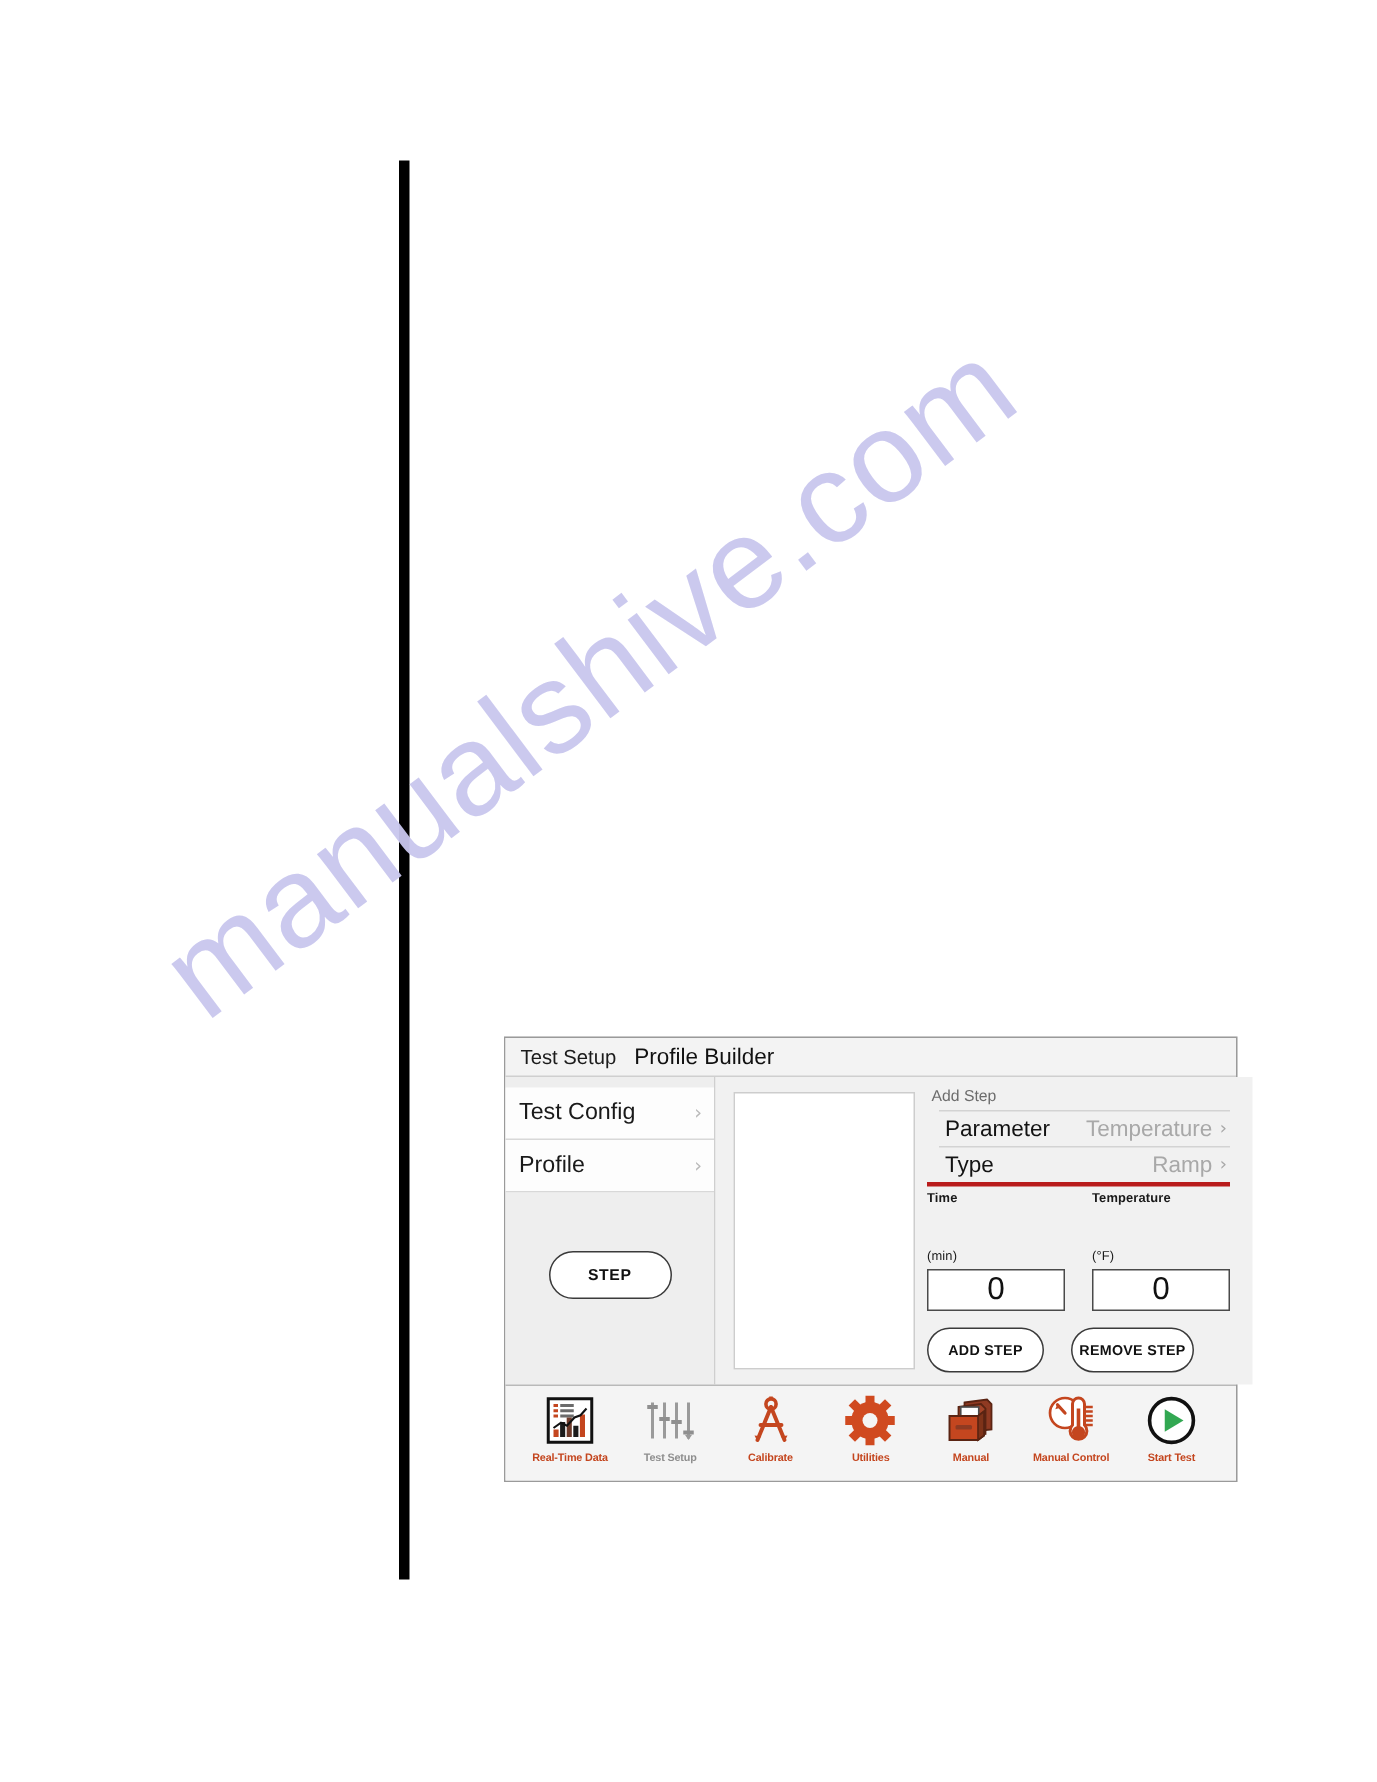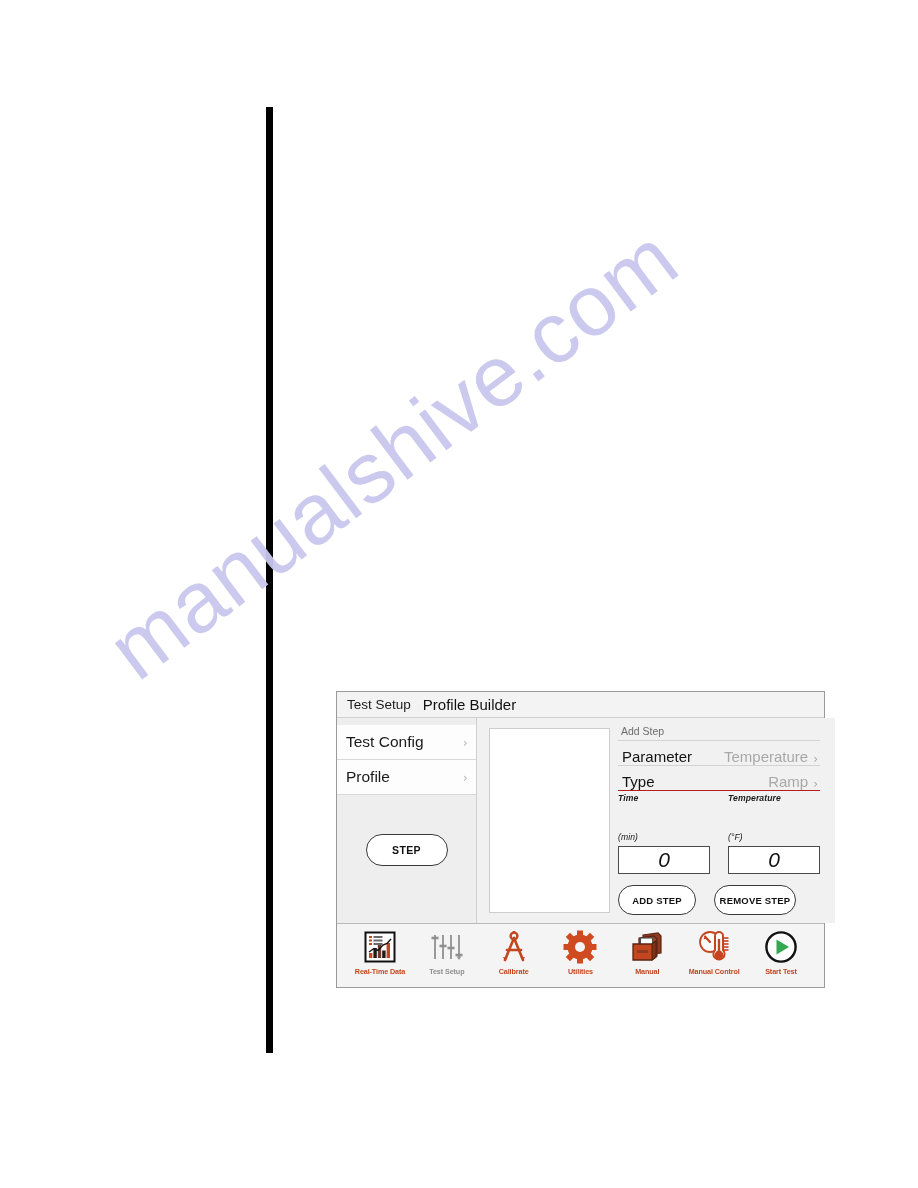--- a/index.html
+++ b/index.html
@@ -159,23 +159,24 @@
   }
   .panel-caption {
     font-size: 10.5px;
     color: #6c6c6c;
     padding: 1px 0 3px 3px;
   }
   .sel-row {
     height: 26px;
     border-top: 1px solid #d3d3d3;
     display: flex;
-    align-items: flex-end;
+    align-items: center;
     padding: 0 2px 0 4px;
     cursor: pointer;
+    margin-left: 8px;
   }
   .sel-row:last-of-type { }
   .sel-label {
     font-size: 15px;
     color: #131313;
     flex: 0 0 auto;
   }
   .sel-value {
     flex: 1 1 auto;
     text-align: right;
@@ -189,24 +190,23 @@
     flex: 0 0 auto;
     color: #a8a8a8;
     font-size: 12px;
     line-height: 1;
     font-family: "DejaVu Sans", sans-serif;
   }
 
   #fields-wrap {
     display: flex;
     gap: 18px;
-    border-top: 1px solid #b91c1c;
+    border-top: 3px solid #b91c1c;
     padding-top: 2px;
     margin-top: 0;
-    font-style: italic;
   }
   .field-col { width: 92px; }
   .field-label {
     font-size: 8.6px;
     color: #1a1a1a;
     font-weight: bold;
     line-height: 1.25;
     letter-spacing: .1px;
   }
   .field-label .unit { font-weight: normal; display:block;margin-top:29px; }

